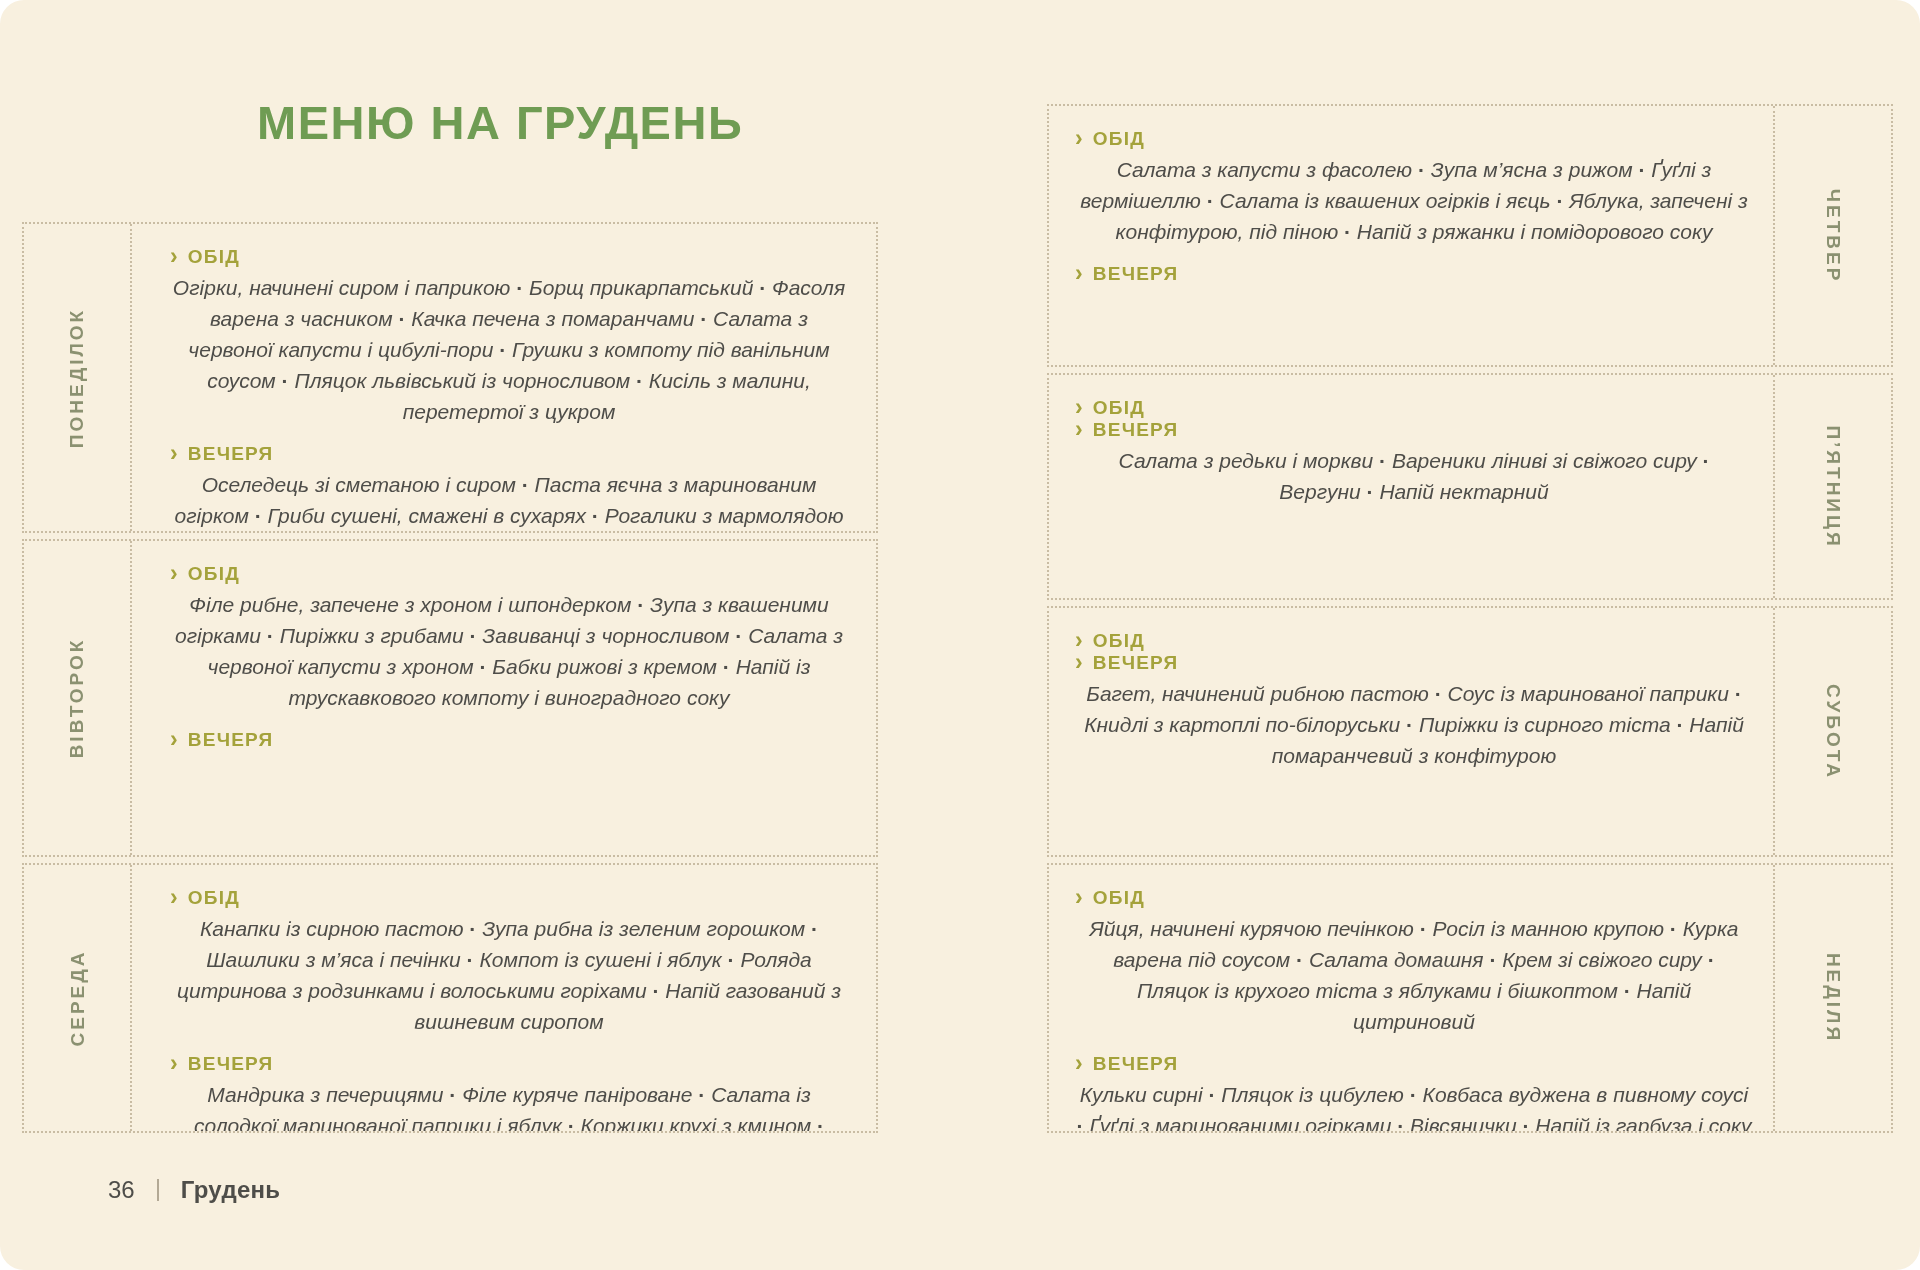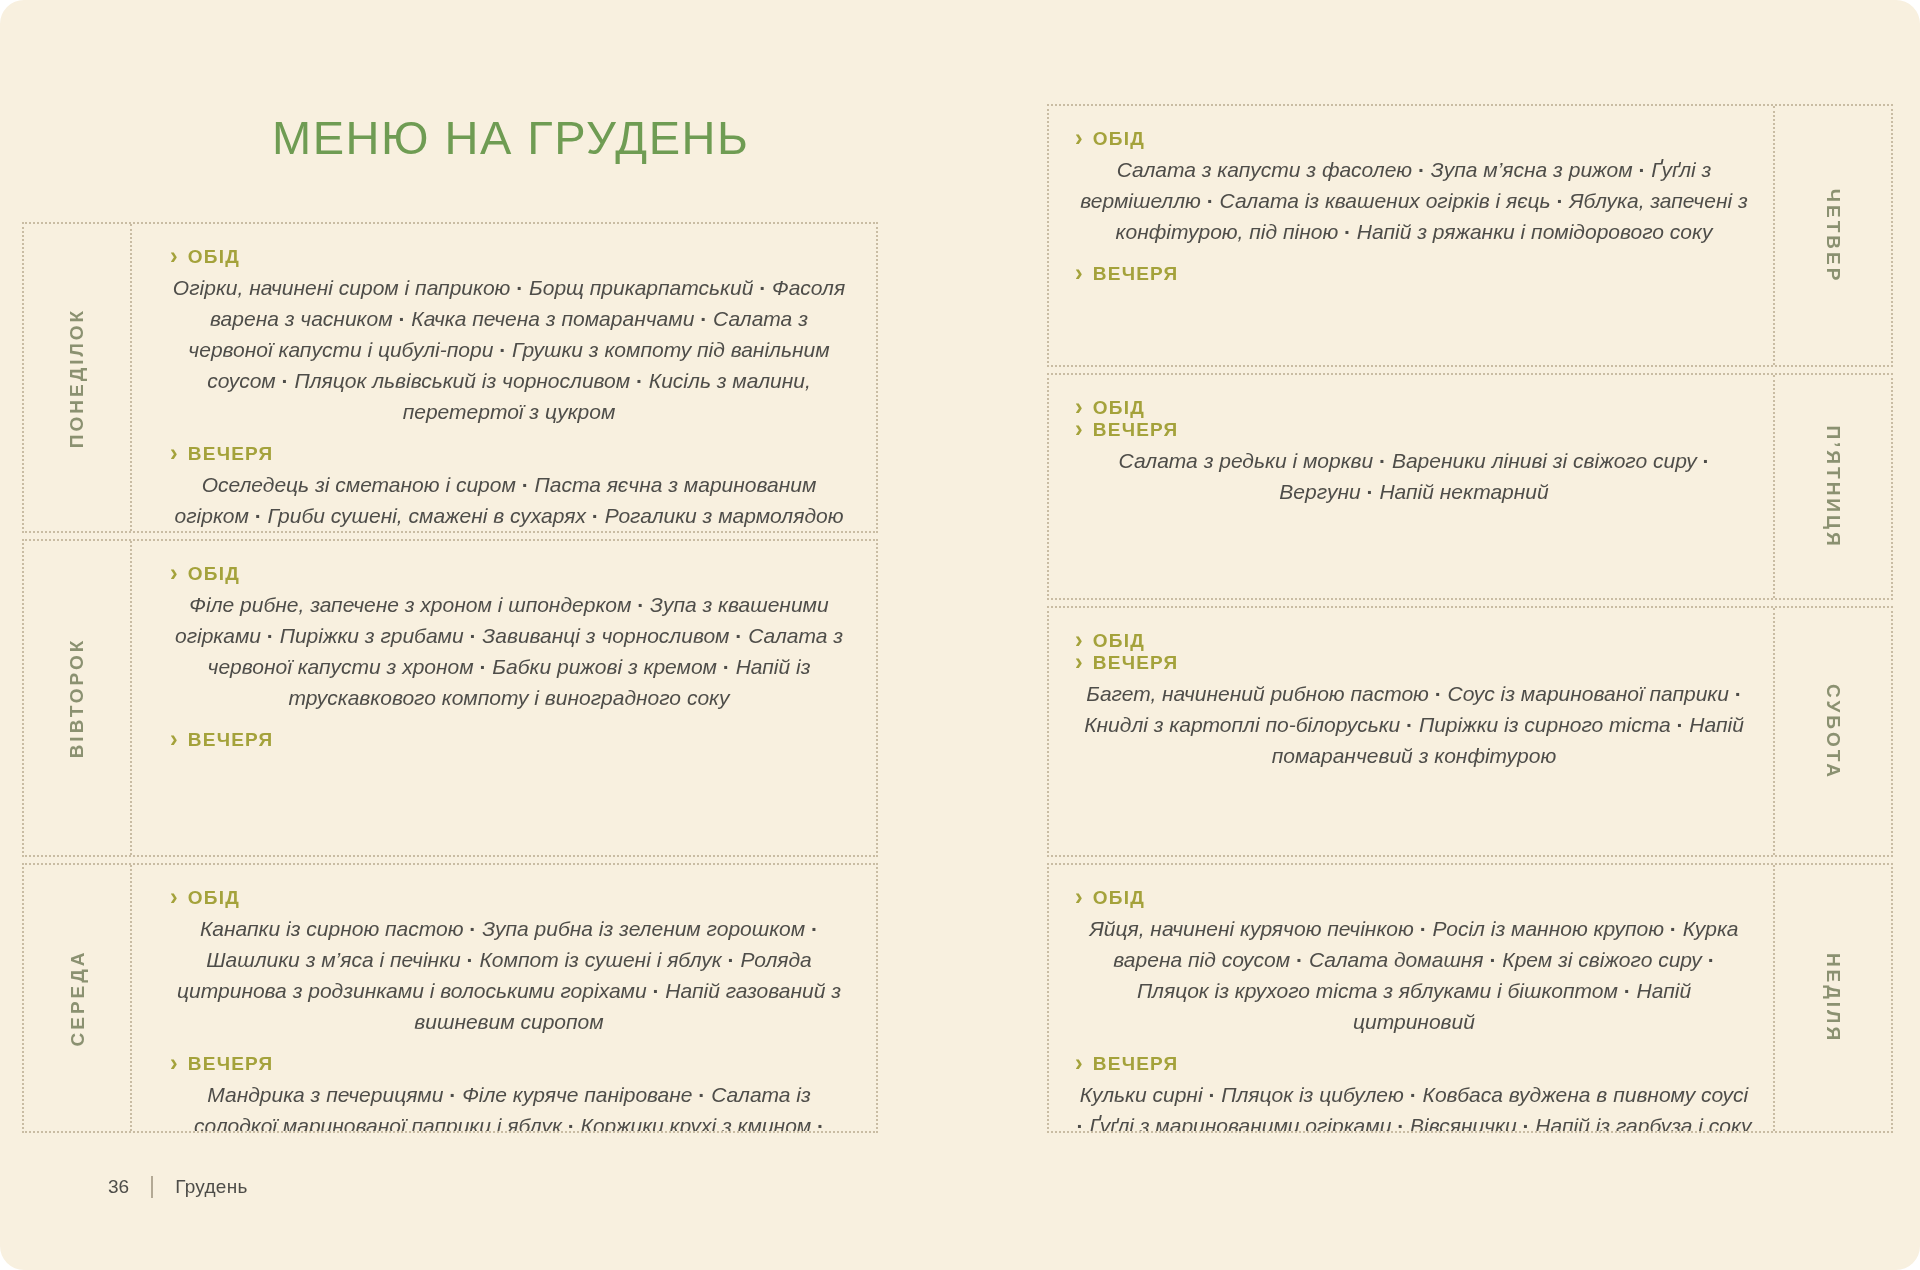--- a/index.html
+++ b/index.html
@@ -4,22 +4,22 @@
 <style>
   html,body { margin:0; padding:0; background:#ffffff; }
   body { width:1920px; height:1270px; font-family:"Liberation Sans", sans-serif; }
 
   .page {
     position:relative; width:1920px; height:1270px;
     background:var(--bg,#f8f0df); border-radius:24px; overflow:hidden;
   }
 
   .page-title {
-    position:absolute; left:256px; top:98px; margin:16px;
-    font-size:47px; font-weight:normal; letter-spacing:1.5px; line-height:1;
+    position:absolute; left:256px; top:98px; margin:1px;
+    font-size:47px; font-weight:bold; letter-spacing:1.5px; line-height:1;
     color:var(--title,#6f9c53); white-space:nowrap;
   }
 
   
   .block { position:absolute; border:2px dotted var(--dot,#c9bca3); display:flex; box-sizing:border-box; }
   .left-col  { left:22px;   width:856px; }
   .right-col { left:1047px; width:846px; }
 
   .b-mon { top:222px; height:311px; }
   .b-tue { top:539px; height:318px; }
@@ -54,24 +54,24 @@
   .dishes {
     margin:6px 0 14px 0; font-style:italic; font-size:21px; line-height:31px;
     color:var(--body,#4e4d49); text-align:center;
   }
   .dishes .sep { font-style:normal; font-weight:bold; }
 
   
   .page-footer {
     position:absolute; left:108px; top:1176px;
     display:flex; align-items:center; gap:22px;
-    font-size:19px; color:var(--body,#4e4d49);
+    font-size:24px; color:var(--body,#4e4d49);
   }
   .vbar { width:2px; height:22px; background:#b3a995; }
-  .month-label { font-weight:normal; letter-spacing:0.3px;text-align:center; }
+  .month-label { font-weight:bold; letter-spacing:0.3px;text-align:center; }
 </style>
 </head>
 <body>
 
 <div class="page">
 
   <h1 class="page-title">МЕНЮ НА ГРУДЕНЬ</h1>
 
   <section class="block left-col b-mon">
     <div class="strip">

